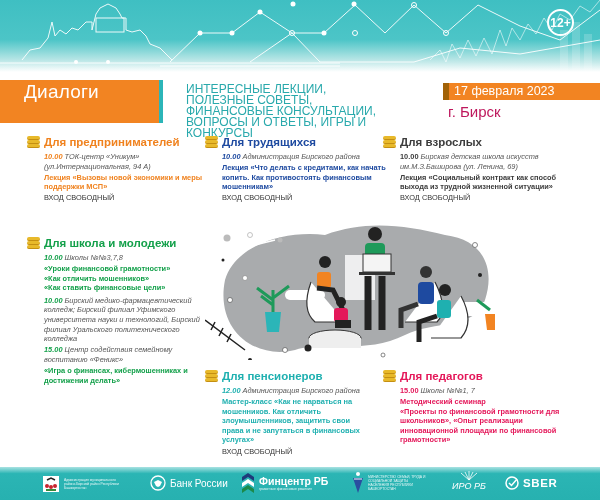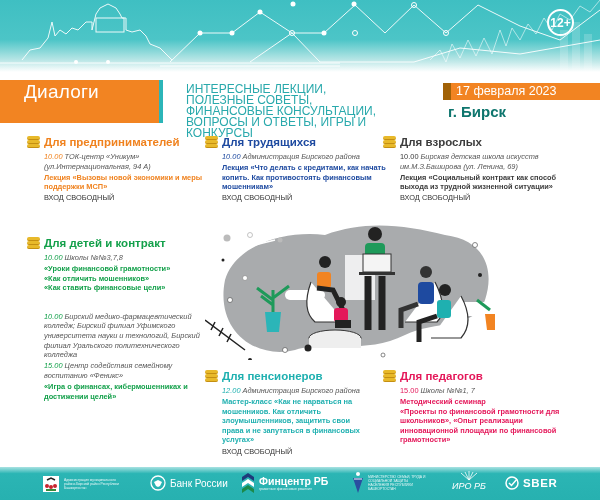--- a/index.html
+++ b/index.html
@@ -28,44 +28,44 @@
   }
   .title-box .t1, .title-box .t2 {
     color: #fff; font-size: 19px; line-height: 18px; display: block; letter-spacing: 0.2px;
   }
   .tagline {
     position: absolute; left: 186px; top: 84px; width: 200px;
     color: #29a9ac; font-size: 12px; line-height: 11px; text-transform: uppercase;
   }
   .date-box {
     position: absolute; left: 443px; top: 83px; width: 157px; height: 17px;
-    background: #f28422; border-left: 8px solid #a16207;
+    background: #f28422; border-left: 6px solid #a16207;
     color: #fff; font-size: 12.5px; line-height: 17px; padding-left: 5px;
   }
   .city {
     position: absolute; left: 448px; top: 103px;
-    color: #0f766e; font-size: 15px; line-height: 18px; font-weight: bold;
+    color: #be185d; font-size: 15px; line-height: 18px;
   }
 
   
   .section { position: absolute; }
   .coin {
     position: absolute; left: -17px; top: 0px; width: 13px; height: 12px;
   }
   .coin span {
     position: absolute; left: 0; width: 13px; height: 4px; border-radius: 2px;
     background: #e8b92a; border-bottom: 1px solid #c48f12;
   }
   .coin span:nth-child(1) { top: 0; }
   .coin span:nth-child(2) { top: 4px; }
   .coin span:nth-child(3) { top: 8px; }
   .sec-title { font-size: 11.5px; font-weight: bold; line-height: 13px; }
   .sec-body { font-size: 7.4px; line-height: 9.6px; color: #333; margin-top: 3px; }
   .sec-body p { margin-bottom: 1.5px; }
-  .time { font-weight: normal; font-style: italic; margin-top: 15px; }
+  .time { font-weight: bold; font-style: italic; margin-top: 15px; }
   .place { font-style: italic; color: #555; }
   .lecture { font-weight: bold; }
   .free { color: #333; text-transform: uppercase; }
 
   .c-orange { color: #f0821e; }
   .c-blue { color: #1e4aa0; }
   .c-dark { color: #3c3c3c; }
   .c-green { color: #13a04a; }
   .c-teal { color: #1fb0b0; }
   .c-pink { color: #e4185a; }
@@ -176,29 +176,29 @@
     <p class="free">ВХОД СВОБОДНЫЙ</p>
   </div>
 </div>
 
 <div class="section" style="left:44px; top:237px; width:160px;">
   <div class="coin">
       <span></span>
       <span></span>
       <span></span>
     </div>
-  <div class="sec-title c-green">Для детей и контракт</div>
+  <div class="sec-title c-green">Для школа и молодежи</div>
   <div class="sec-body">
     <p><span class="time c-green">10.00</span> <span class="place">Школы №№3,7,8</span></p>
     <p class="lecture c-green" style="margin-bottom:0">«Уроки финансовой грамотности»</p>
     <p class="lecture c-green" style="margin-bottom:0">«Как отличить мошенников»</p>
-    <p class="lecture c-green" style="margin-bottom:19px">«Как ставить финансовые цели»</p>
+    <p class="lecture c-green" style="margin-bottom:3px">«Как ставить финансовые цели»</p>
     <p><span class="time c-green">10.00</span> <span class="place">Бирский медико-фармацевтический колледж; Бирский филиал Уфимского университета науки и технологий, Бирский филиал Уральского политехнического колледжа</span></p>
     <p><span class="time c-green">15.00</span> <span class="place">Центр содействия семейному воспитанию «Феникс»</span></p>
-    <p class="lecture c-green">«Игра о финансах, кибермошенниках и достижении целей»</p>
+    <p class="lecture c-green">«Игра о финансах, кибермошенниках и достижении делать»</p>
   </div>
 </div>
 
 <div class="illus">
   <svg width="290" height="150" viewBox="0 0 290 150">
     <path d="M20 70 C30 35 80 20 120 25 C160 10 200 15 240 25 C280 30 290 60 280 90 C270 120 230 110 200 125 C160 145 120 130 90 140 C50 150 10 120 20 70 Z" fill="#a9abad"></path>
     <rect x="80" y="80" width="40" height="10" rx="5" fill="#ffffff"></rect>
     <rect x="250" y="92" width="40" height="14" rx="7" fill="#ffffff"></rect>
     <rect x="140" y="45" width="30" height="45" fill="#ffffff" opacity="0.8"></rect>
 

